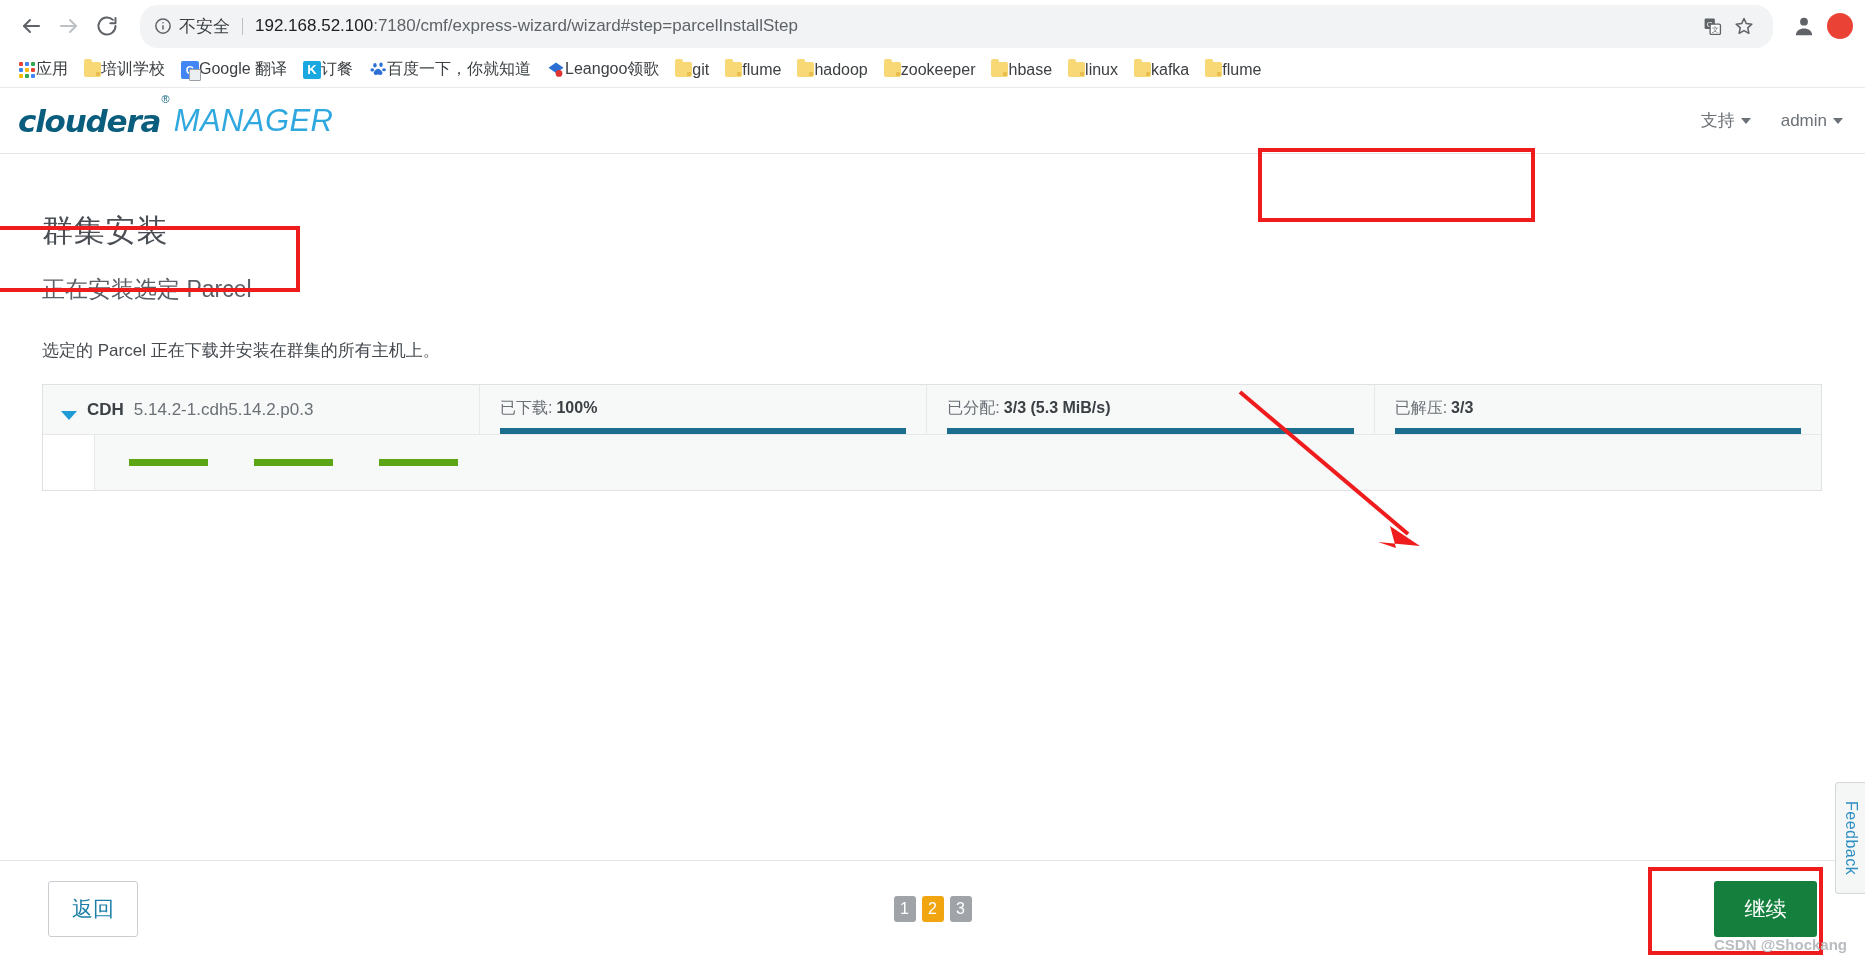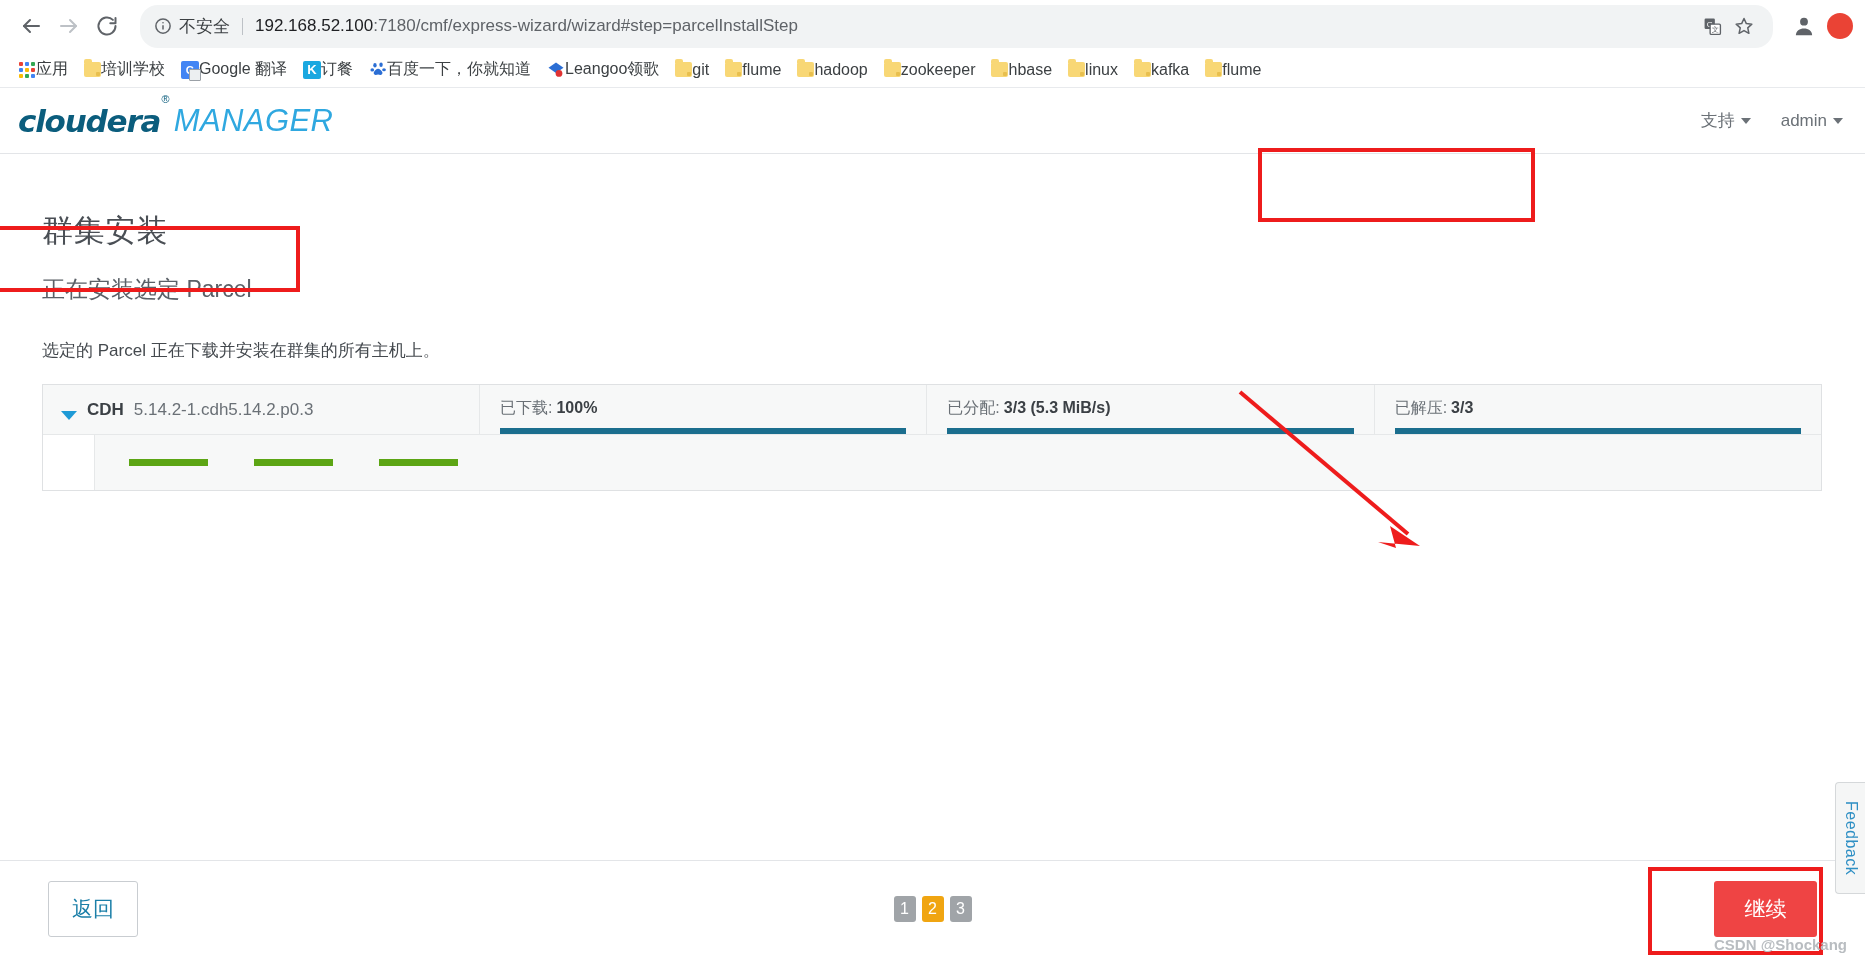--- a/index.html
+++ b/index.html
@@ -380,21 +380,21 @@
     color: #ffffff;
     font-size: 16px;
     display: flex; align-items: center; justify-content: center;
     border-radius: 3px;
     pointer-events: auto;
   }
   .pager-item.active { background: #f0a511; }
   .btn-continue {
     margin-left: auto;
     width: 103px; height: 56px;
-    background: #ef4444;
+    background: #15803d;
     color: #ffffff;
     font-size: 21px;
     display: flex; align-items: center; justify-content: center;
     border-radius: 3px;
   }
   .watermark {
     position: absolute;
     right: 18px; bottom: 4px;
     font-size: 15px;
     color: #b9bdc1;

